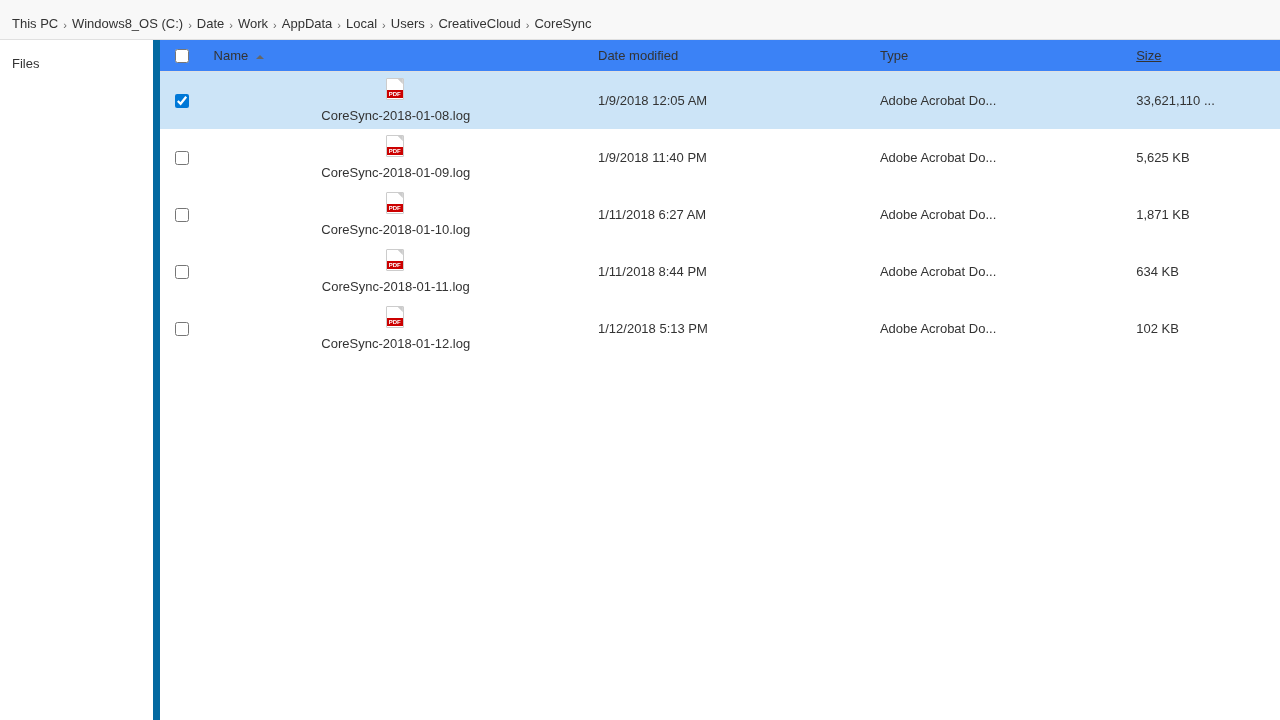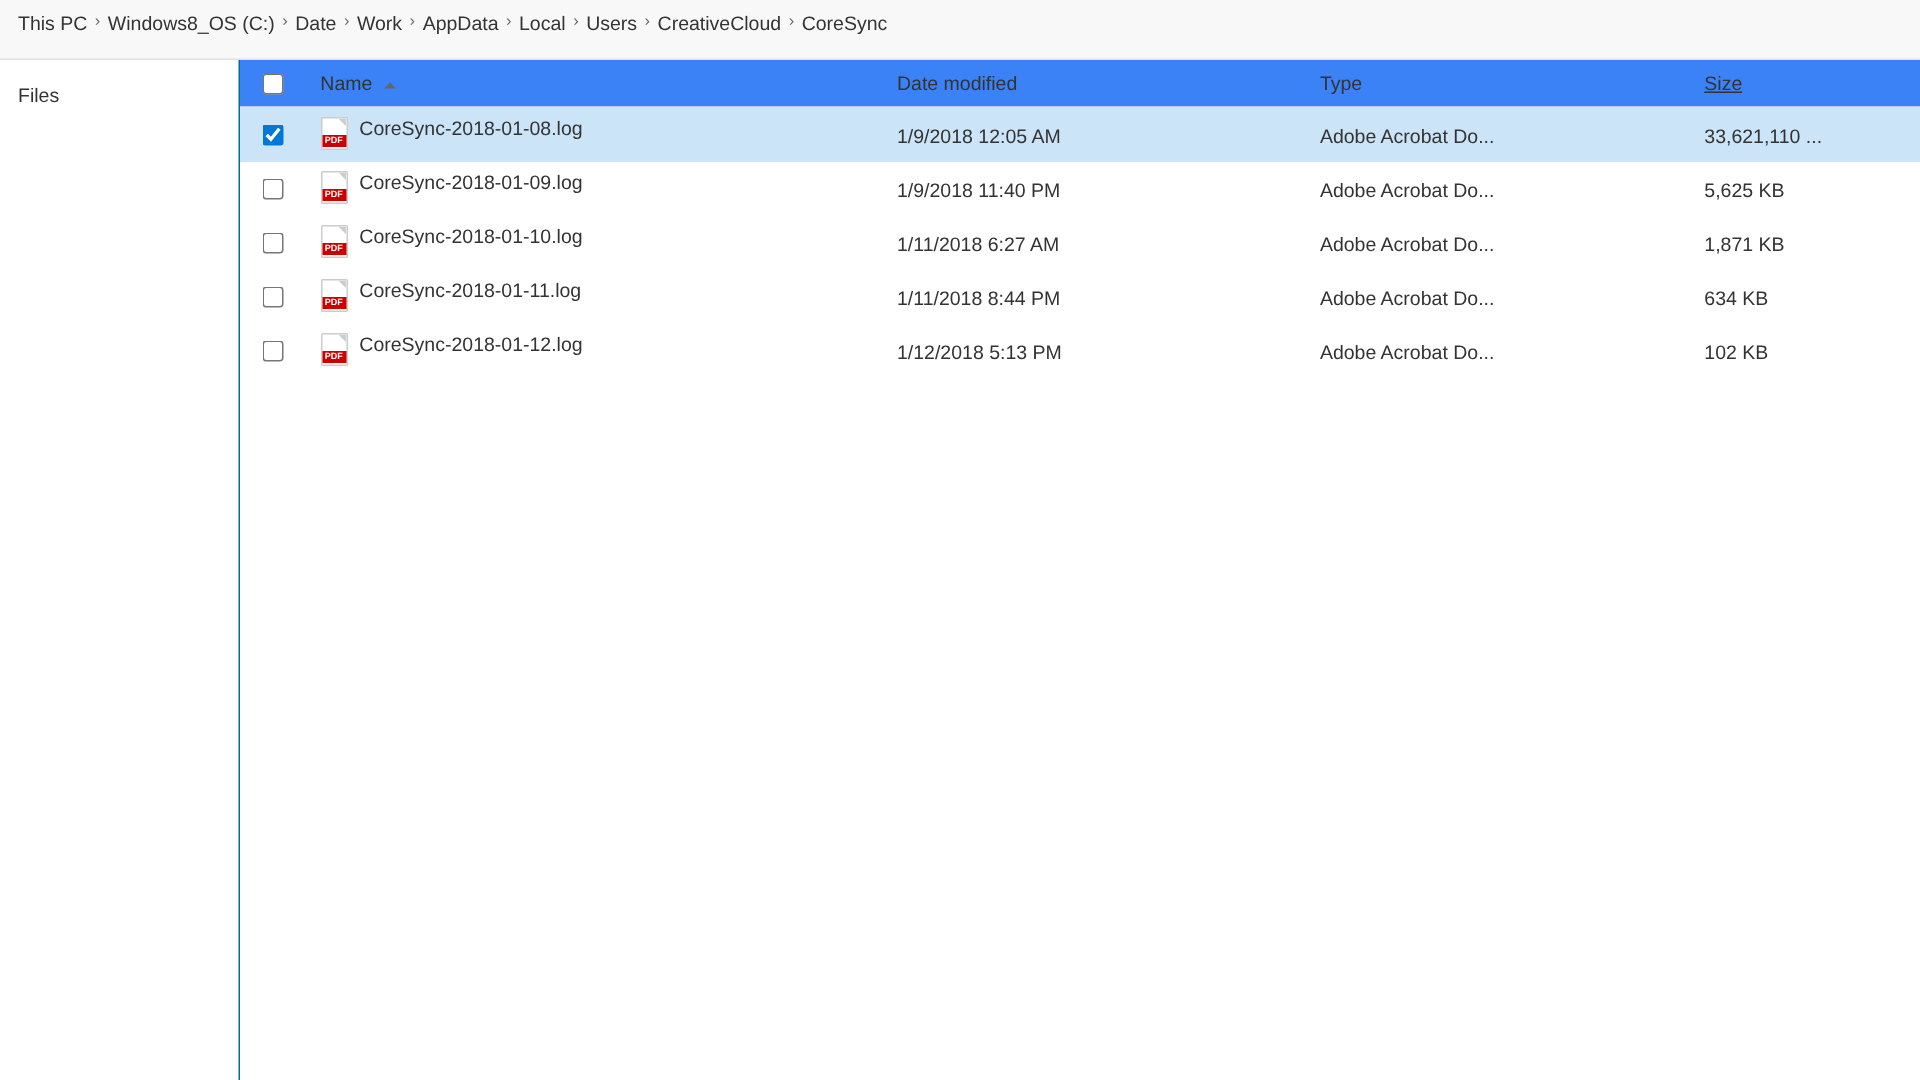--- a/index.html
+++ b/index.html
@@ -13,21 +13,21 @@
       font-size: 13px;
       background: #fff;
       color: #000;
       width: 1280px;
       height: 720px;
       overflow: hidden;
     }
 
     .breadcrumb-bar {
       display: flex;
-      align-items: flex-start;
+      align-items: flex-end;
       padding: 8px 12px;
       border-bottom: 1px solid #e0e0e0;
       background: #f8f8f8;
       height: 40px;
       gap: 2px;
       flex-wrap: nowrap;
     }
 
     .breadcrumb-item {
       display: flex;
@@ -44,21 +44,21 @@
     }
 
     .main-layout {
       display: flex;
       height: calc(720px - 40px);
     }
 
     .sidebar {
       width: 160px;
       padding: 16px 12px;
-      border-right: 1px solid #0369a1;
+      border-right: 7px solid #0369a1;
       background: #fff;
     }
 
     .sidebar-label {
       font-size: 13px;
       color: #333;
       font-weight: 400;
     }
 
     .file-area {
@@ -130,22 +130,23 @@
       text-align: center;
     }
 
     .td-size {
       text-align: left;
       padding-right: 20px;
     }
 
     .file-name-cell {
       display: flex;
-      align-items: flex-start;
+      align-items: center;
       gap: 6px;
+      flex-direction: column;
     }
 
     .pdf-icon {
       width: 20px;
       height: 24px;
       position: relative;
       flex-shrink: 0;
     }
 
     .pdf-icon-body {

